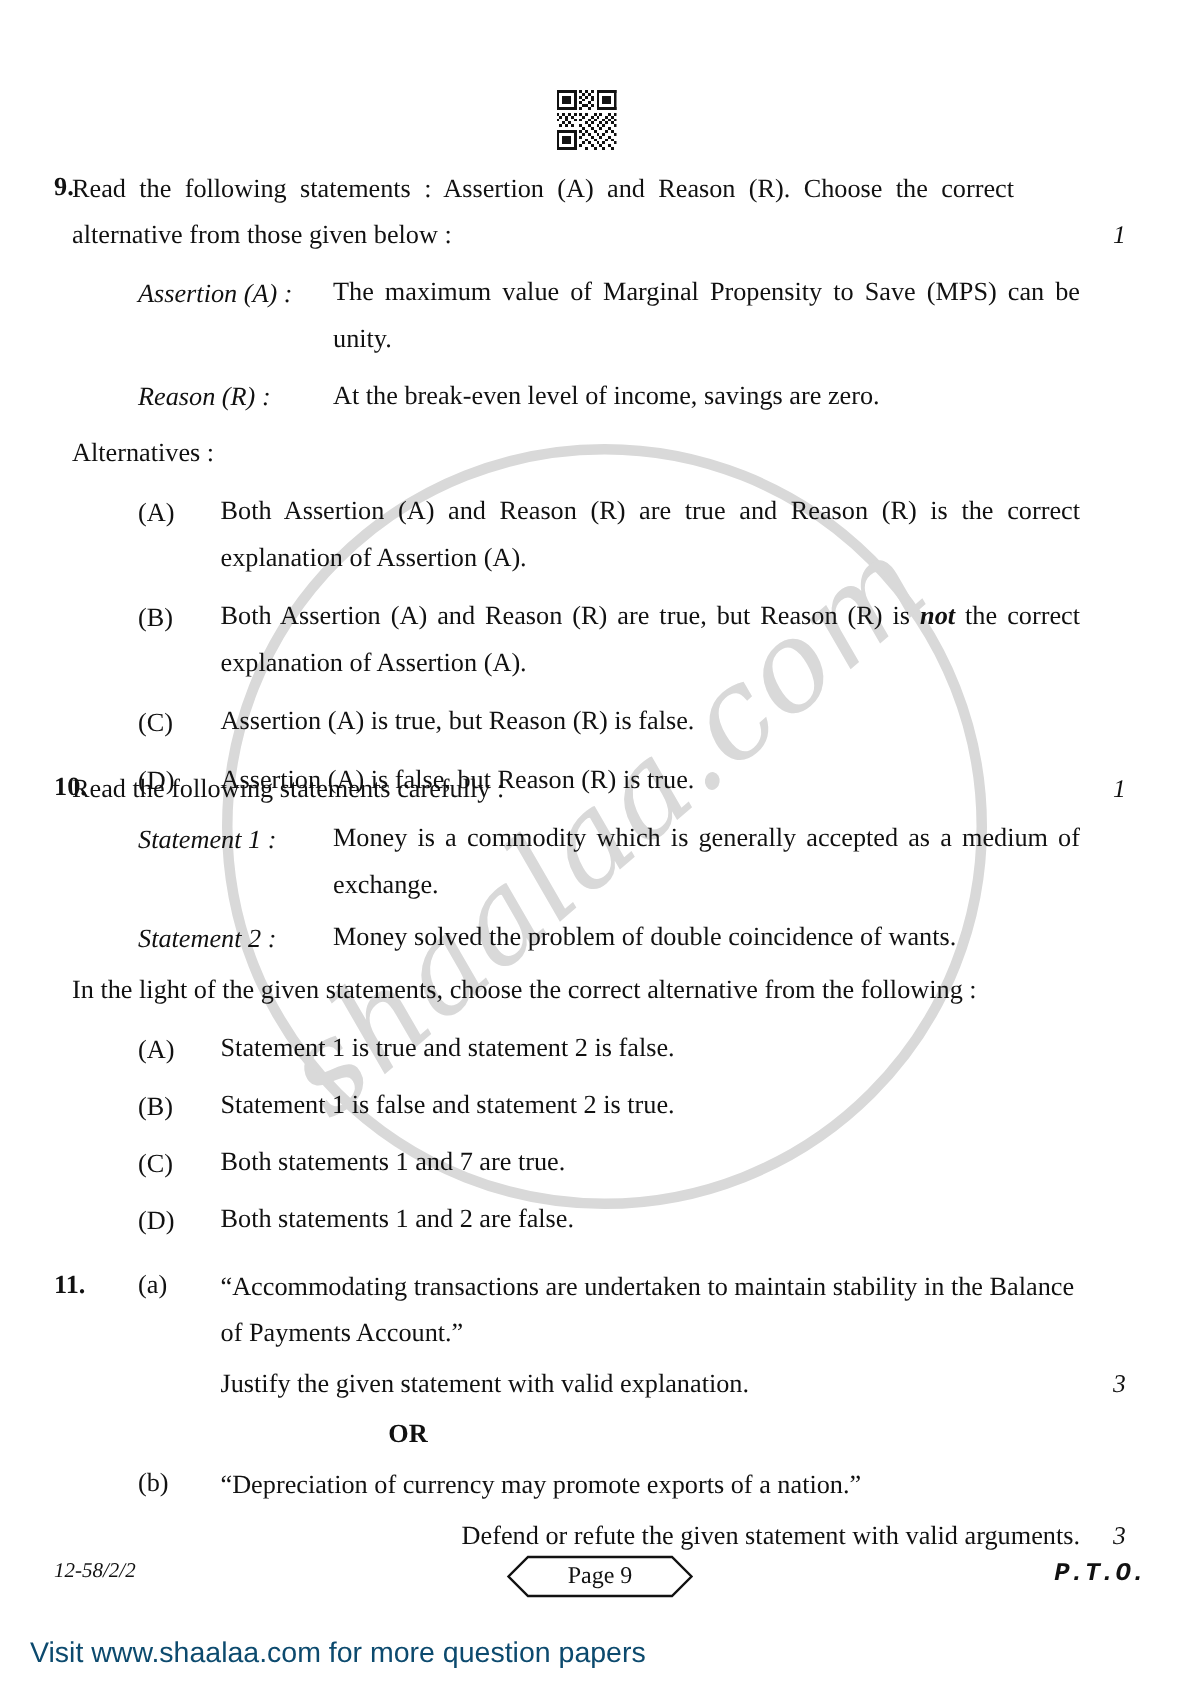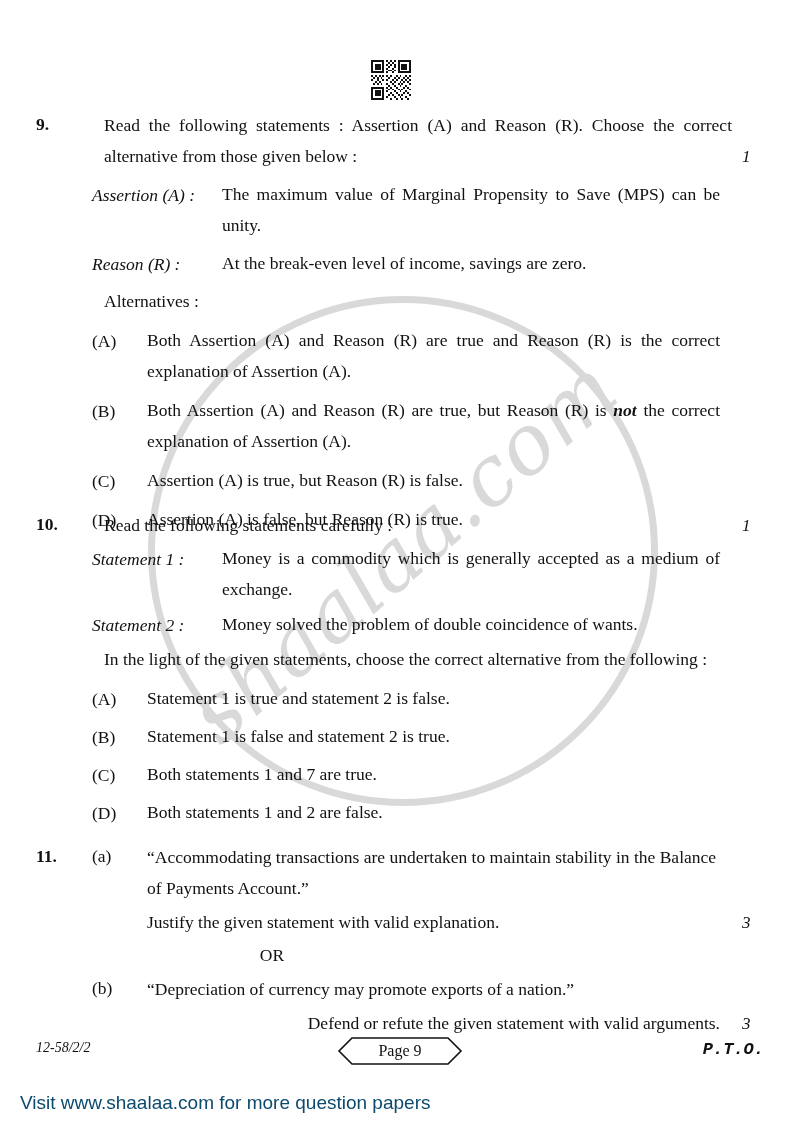--- a/index.html
+++ b/index.html
@@ -95,21 +95,21 @@
     position: absolute;
     left: 92px;
     top: 0;
     width: 130px;
     font-size: 17.5px;
     font-style: italic;
     line-height: 28px;
     white-space: nowrap;
   }
 
-  .body-l92  { margin-left: 104px;  width: 628px; }
+  .body-l92  { margin-left: 48px;  width: 628px; }
   .body-l147 { margin-left: 147px; width: 573px; }
   .body-l222 { margin-left: 222px; width: 498px; }
 
   .para {
     font-size: 17.5px;
     line-height: 31px;
     text-align: justify;
     text-justify: inter-word;
   }
   .para.nojust { text-align: left; }
@@ -122,21 +122,21 @@
     font-style: italic;
     line-height: 31px;
     text-align: left;
   }
 
   .orline {
     position: absolute;
     left: 147px;
     width: 250px;
     text-align: center;
-    font-weight: normal;
+    font-weight: bold;
     font-size: 17.5px;
     line-height: 28px;
   }
 
   b.not { font-weight: bold; font-style: italic; }
 
   
   #footer { position: absolute; left: 0; top: 1040px; width: 800px; height: 40px; }
   #footer-code {
     position: absolute; left: 36px; top: 0;

